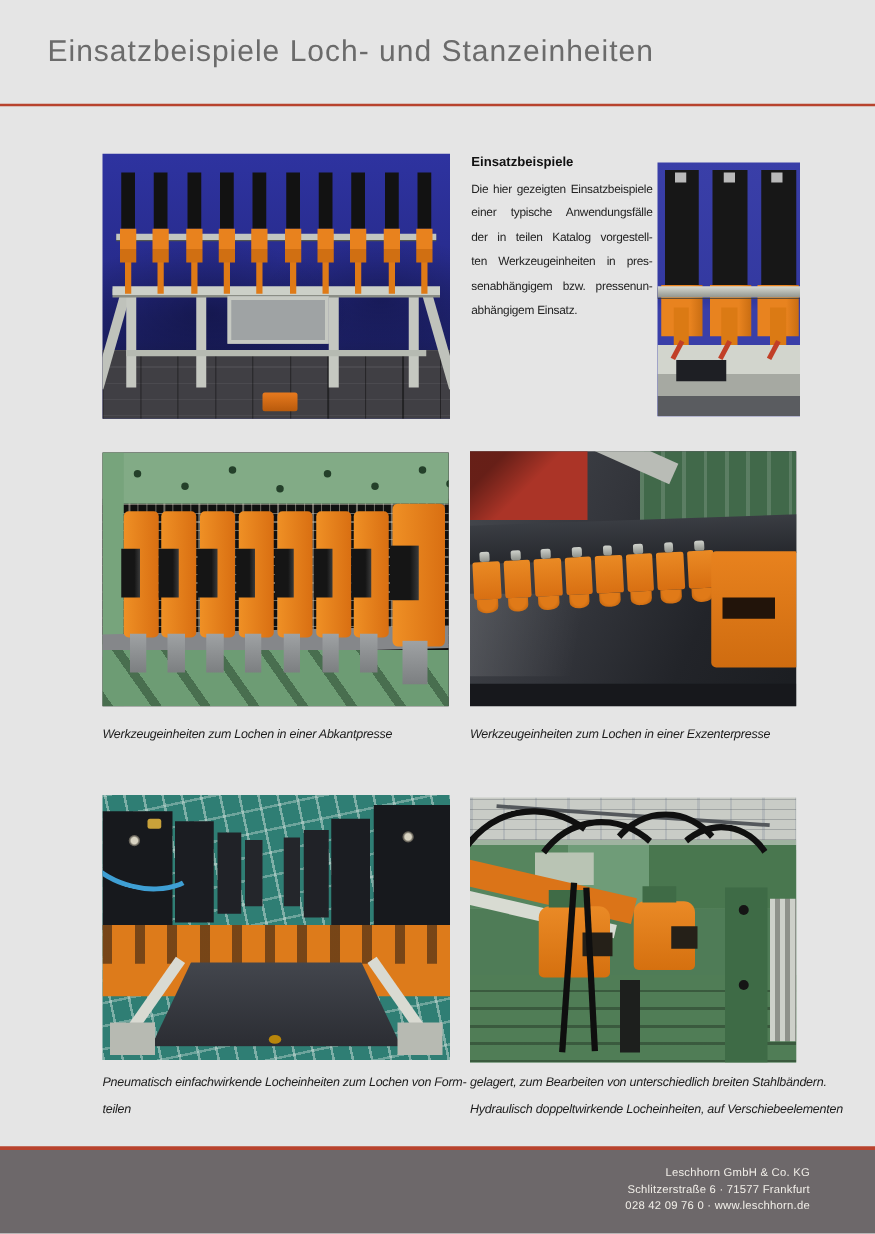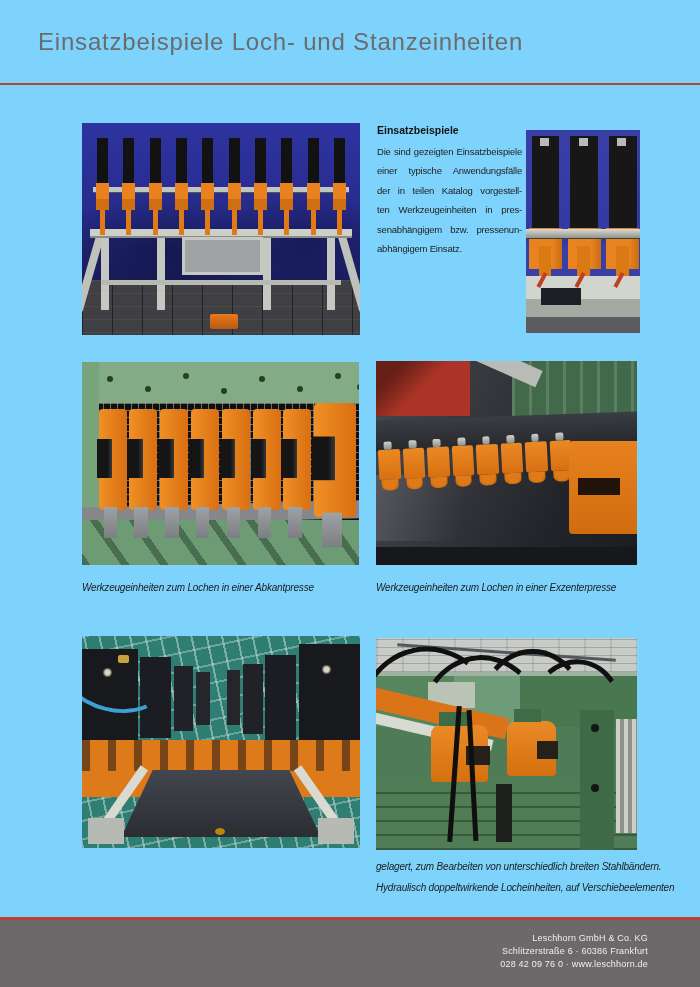--- a/index.html
+++ b/index.html
@@ -1,16 +1,16 @@
 <!DOCTYPE html>
 <html><head>
 <meta charset="utf-8">
 <style>
   html,body{margin:0;padding:0;background:#ffffff;}
-  .page{position:relative;width:700px;height:987px;background:#7dd3fc;overflow:hidden;
+  .page{position:relative;width:700px;height:987px;background:#e5e5e5;overflow:hidden;
         font-family:"Liberation Sans",sans-serif;color:#1a1a1a;}
   .abs{position:absolute;}
 
   
   .page-title{position:absolute;left:38px;top:28px;font-size:24px;font-weight:400;
               color:#6b6b6b;letter-spacing:.8px;white-space:nowrap;}
   .logo{position:absolute;left:566px;top:11px;width:90px;}
   .logo-letters{transform:scaleX(.82);transform-origin:top left;color:#141414;}
   .logo-line{font-weight:700;font-size:27px;line-height:24px;letter-spacing:-1.5px;white-space:nowrap;}
   .logo-o{display:inline-block;width:18px;height:19px;border-radius:50%;margin:0 0 -1px 1px;
@@ -243,21 +243,21 @@
         </span>
       <span class="p1u">
           <i></i>
         </span>
     </div>
     <div class="p1-pedal"></div>
   </div>
 
   <div class="intro">
     <div class="intro-heading">Einsatzbeispiele</div>
-    <div class="intro-line">Die sind gezeigten Einsatzbeispiele</div>
+    <div class="intro-line">Die hier gezeigten Einsatzbeispiele</div>
     <div class="intro-line">einer typische Anwendungsfälle</div>
     <div class="intro-line">der in teilen Katalog vorgestell-</div>
     <div class="intro-line">ten Werkzeugeinheiten in pres-</div>
     <div class="intro-line">senabhängigem bzw. pressenun-</div>
     <div class="intro-line last">abhängigem Einsatz.</div>
   </div>
 
   <div class="photo" id="p2">
     <div class="p2u u1"></div>
     <div class="p2u u2"></div>
@@ -349,27 +349,31 @@
     <div class="p6u p6-u1"></div>
     <div class="p6u p6-u2"></div>
     <div class="hose h1"></div>
     <div class="hose h2"></div>
     <div class="hose h3"></div>
     <div class="hose h4"></div>
     <div class="p6-hv hv1"></div>
     <div class="p6-hv hv2"></div>
   </div>
 
+  <div class="caption cap3">
+    <div>Pneumatisch einfachwirkende Locheinheiten zum Lochen von Form-</div>
+    <div>teilen</div>
+  </div>
   <div class="caption cap4">
     <div>gelagert, zum Bearbeiten von unterschiedlich breiten Stahlbändern.</div>
     <div>Hydraulisch doppeltwirkende Locheinheiten, auf Verschiebeelementen</div>
   </div>
 
   <div class="rule rule-bottom"></div>
   <div class="footer">
     <div class="footer-text">
       <div>Leschhorn GmbH &amp; Co. KG</div>
-      <div>Schlitzerstraße 6 · 60386 Frankfurt</div>
+      <div>Schlitzerstraße 6 · 71577 Frankfurt</div>
       <div>028 42 09 76 0 · www.leschhorn.de</div>
     </div>
   </div>
 
 </div>
 
 </body></html>

